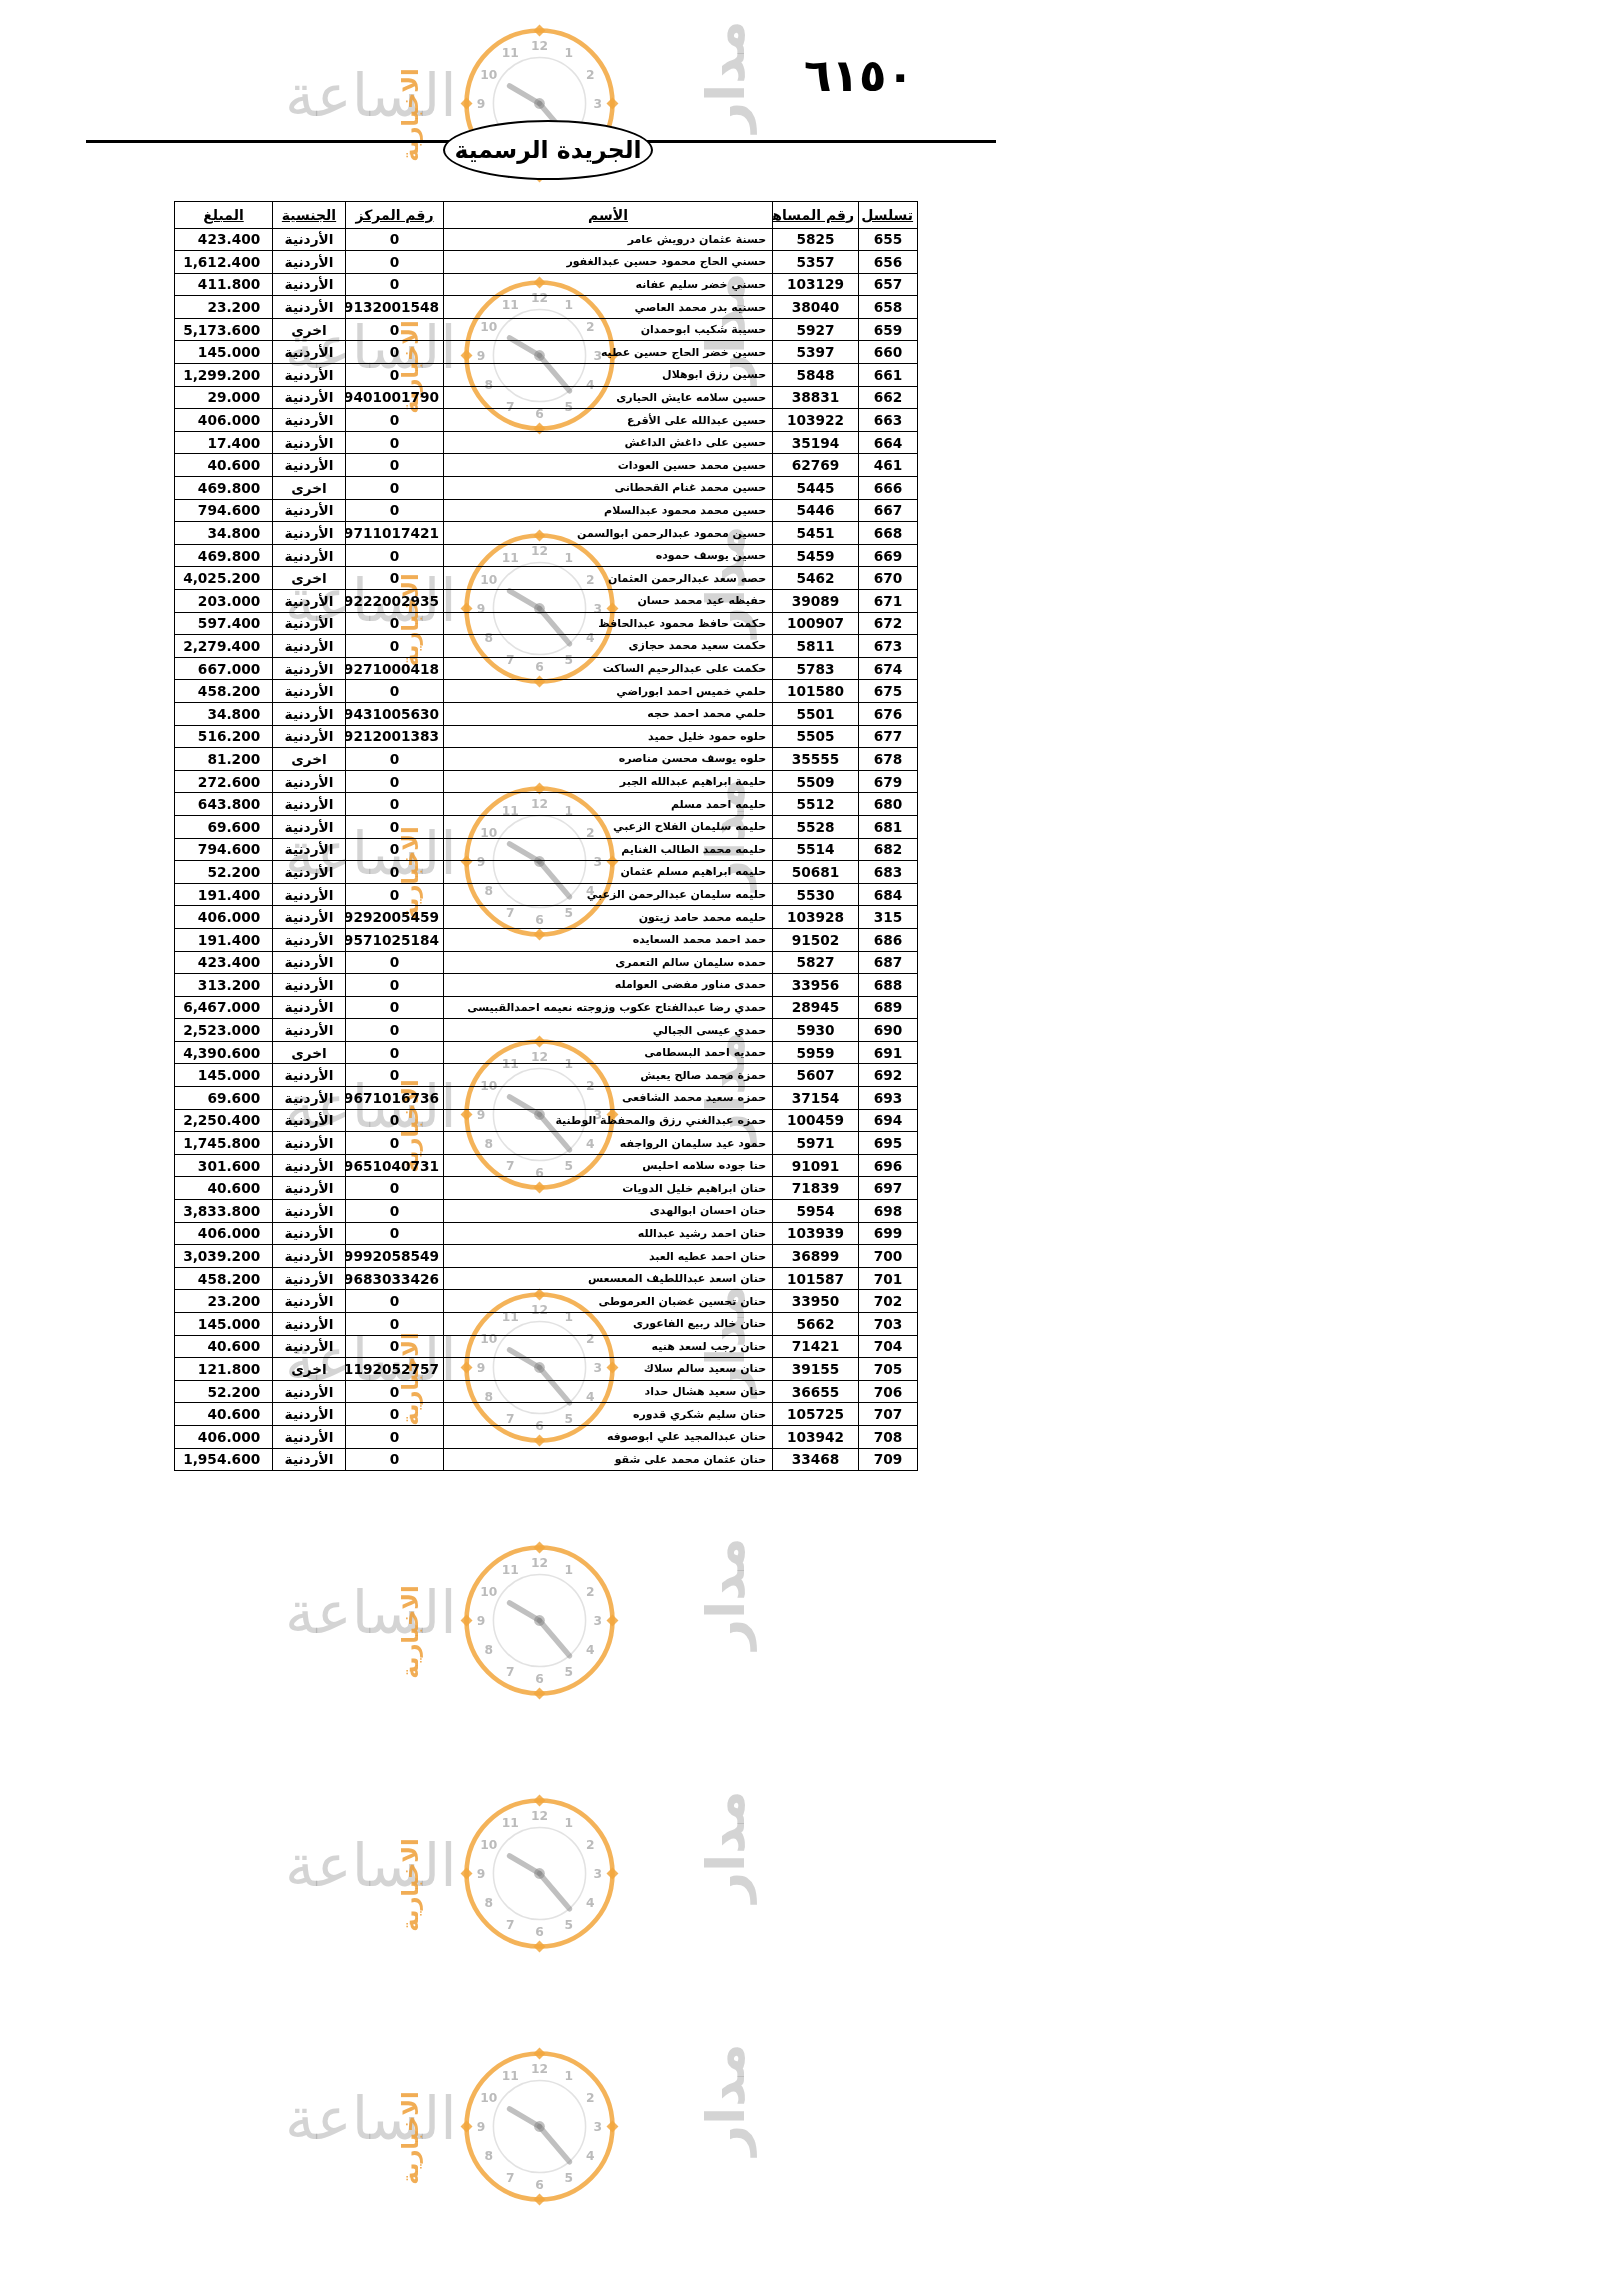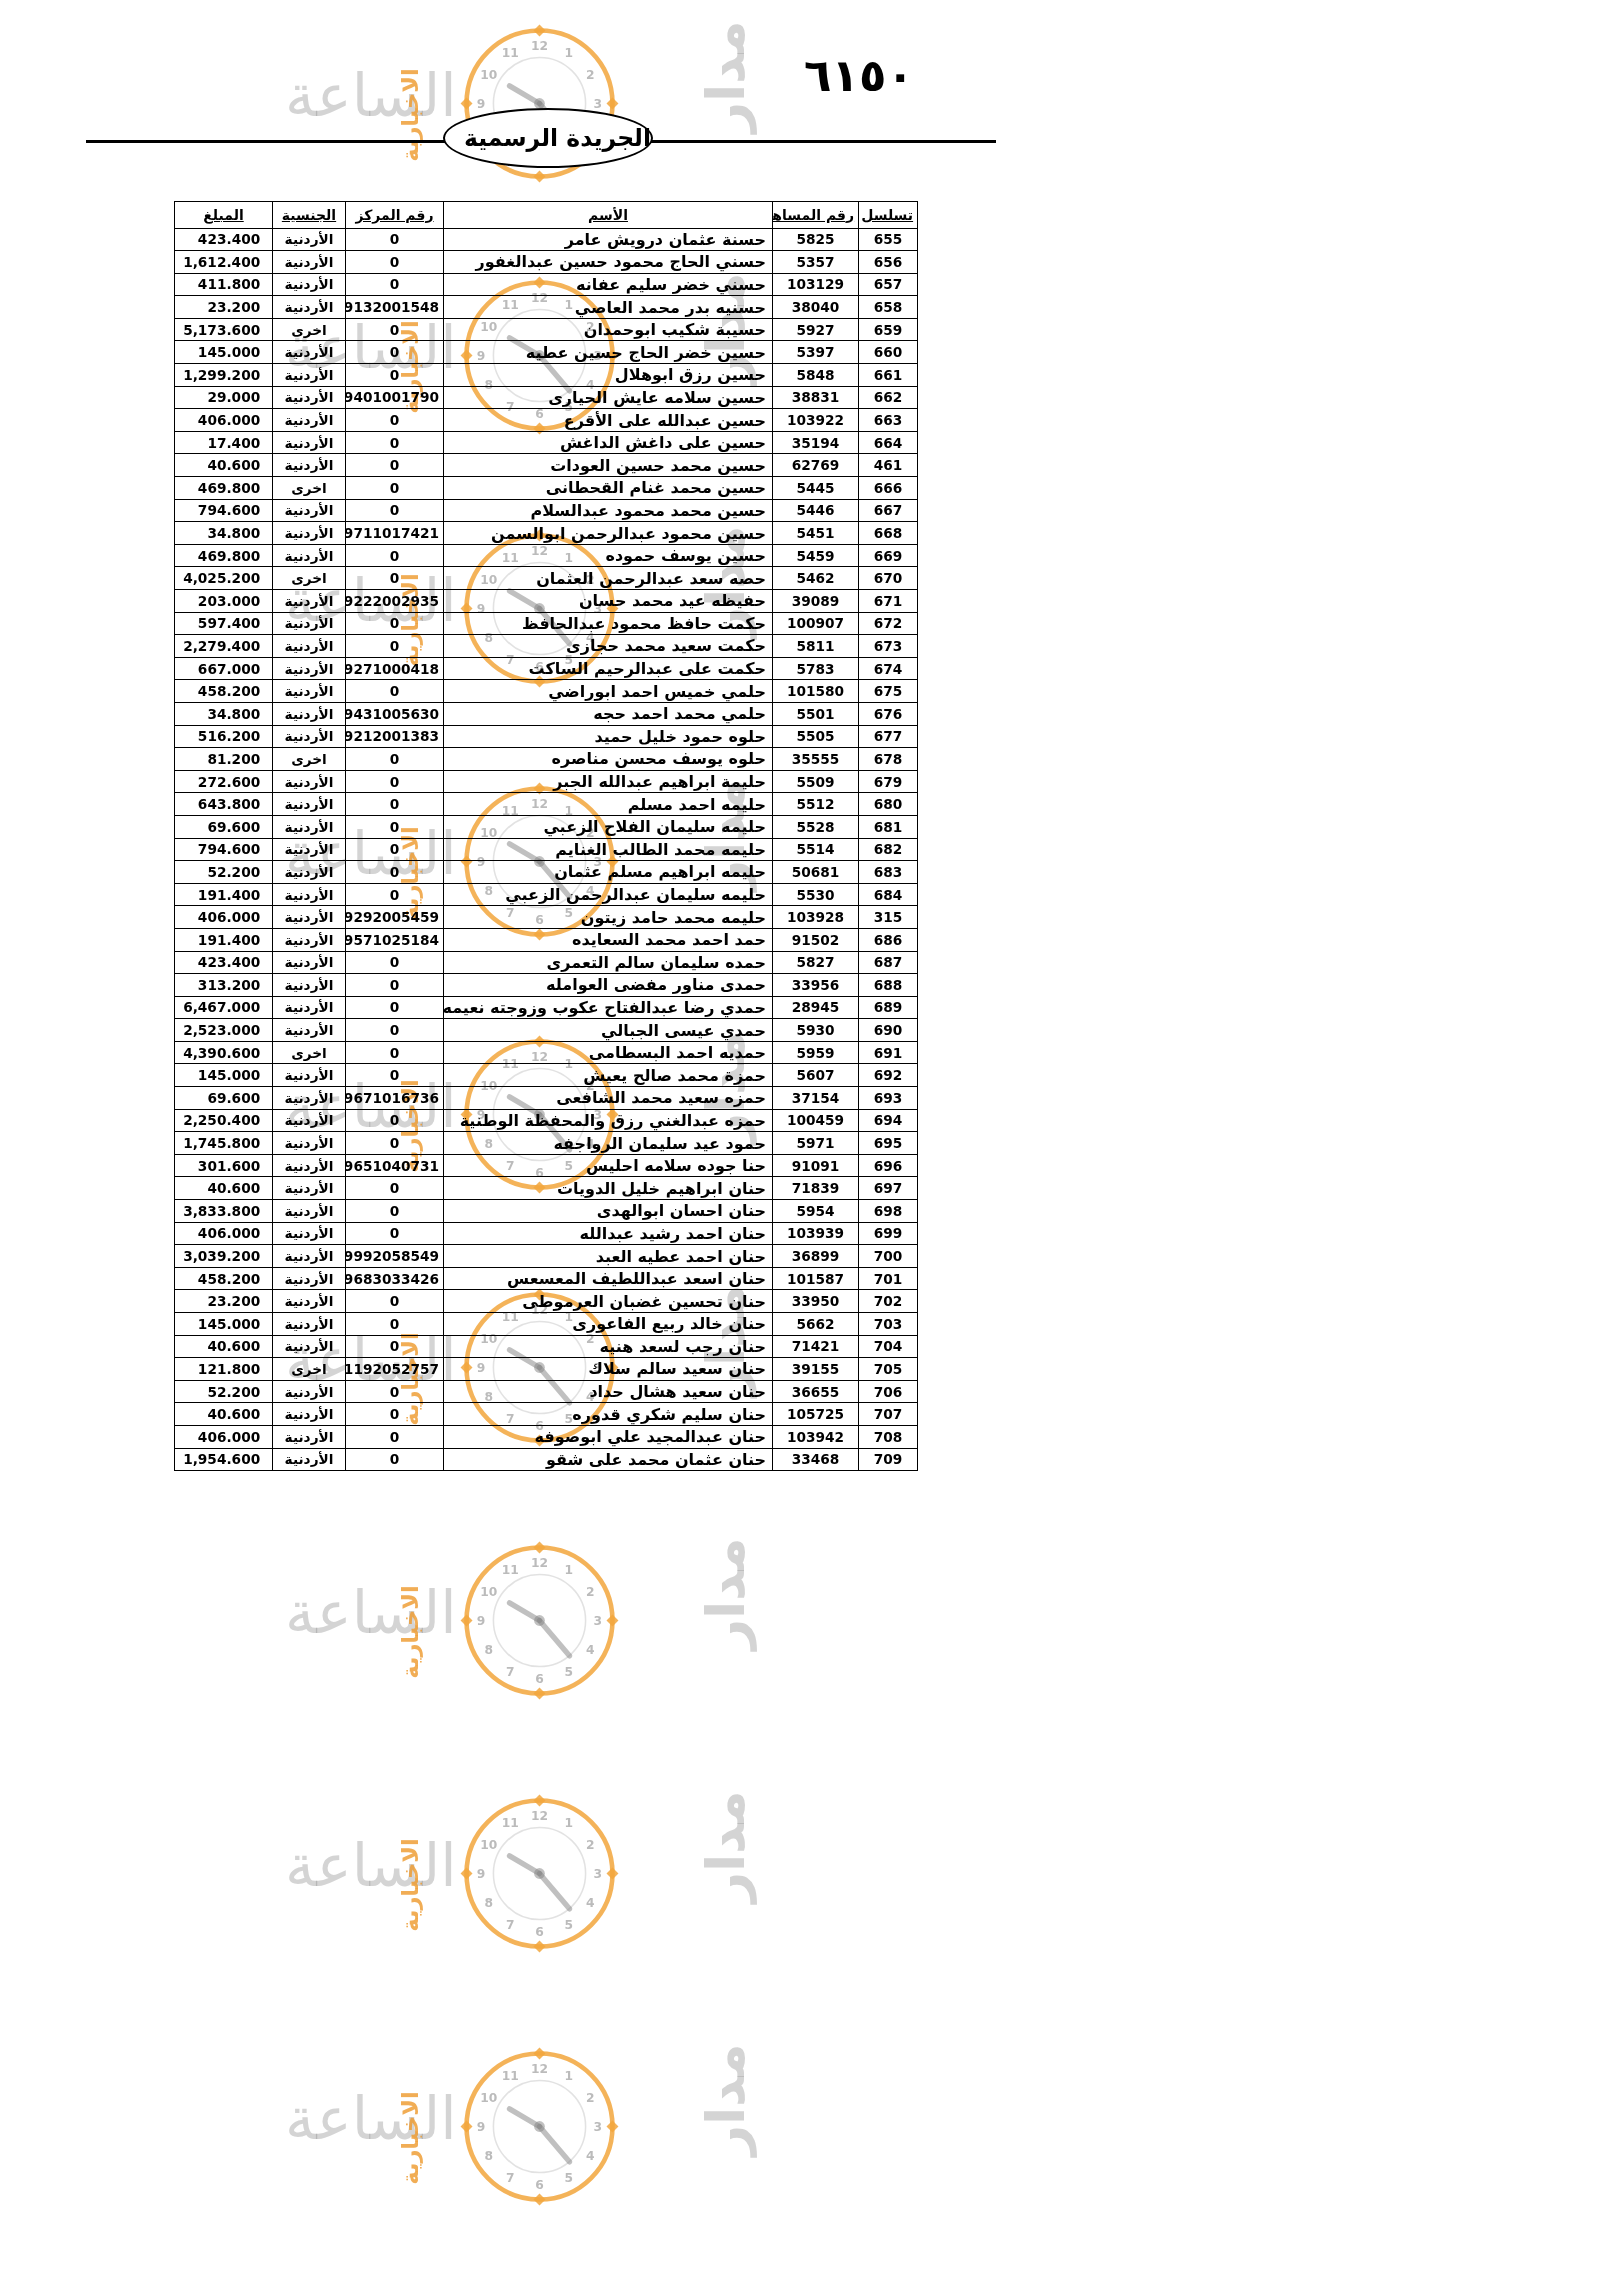--- a/index.html
+++ b/index.html
@@ -17,33 +17,33 @@
     color:rgba(125,125,125,0.33);white-space:nowrap;}
   .wm-akhbar{position:absolute;left:84px;top:125px;font-size:22.5px;font-weight:bold;
     color:rgba(238,152,42,0.8);transform:rotate(-90deg);white-space:nowrap;display:inline-block;}
   .wm-madar{position:absolute;left:390px;top:69px;font-size:53px;font-weight:bold;
     color:rgba(125,125,125,0.33);transform:rotate(-90deg);white-space:nowrap;display:inline-block;}
 
   
   .page-number{position:absolute;top:49px;left:804px;width:191px;text-align:left;
     font-size:45px;font-weight:bold;letter-spacing:11.8px;z-index:2;direction:rtl;}
   .header-rule{position:absolute;top:140px;left:86px;width:910px;height:2.9px;background:#000;z-index:1;}
-  .gazette-oval{position:absolute;top:108px;left:443px;width:206px;height:56px;background:#fff;
-    border:2.5px solid #000;border-radius:50%;display:flex;align-items:center;justify-content:flex-start;
+  .gazette-oval{position:absolute;top:120px;left:443px;width:206px;height:56px;background:#fff;
+    border:2.5px solid #000;border-radius:50%;display:flex;align-items:center;justify-content:center;
     z-index:2;direction:rtl;font-size:23.5px;font-weight:bold;}
 
   
   .main-table{position:absolute;top:201px;left:174px;width:743px;border-collapse:collapse;
     direction:rtl;z-index:1;table-layout:fixed;background:transparent;}
   .main-table th,.main-table td{border:1px solid #000;font-weight:bold;padding:0 3.9px;
     white-space:nowrap;overflow:hidden;}
   .main-table th{height:25.5px;font-size:14px;text-align:center;text-decoration:underline;}
   .main-table td{height:21.6px;font-size:13.7px;}
   .main-table td.c0,.main-table td.c1,.main-table td.c3,.main-table td.c4{text-align:center;}
-  .main-table td.c2{font-size:16px;text-align:right;padding-right:5.9px;}
+  .main-table td.c2{font-size:11px;text-align:right;padding-right:5.9px;}
   .main-table td.c5{direction:ltr;text-align:right;padding-right:11.8px;}
 </style>
 </head>
 <body>
 
 <div class="watermark" style="top: -23.5px;">
   <span class="wm-saaa">الساعة</span>
   <span class="wm-akhbar">الاخبارية</span>
   <svg class="wm-clock" width="169" height="169" viewBox="-10 -10 220 220">
     <circle cx="100" cy="100" r="95" fill="none" stroke="rgba(242,166,60,0.85)" stroke-width="6"></circle>

